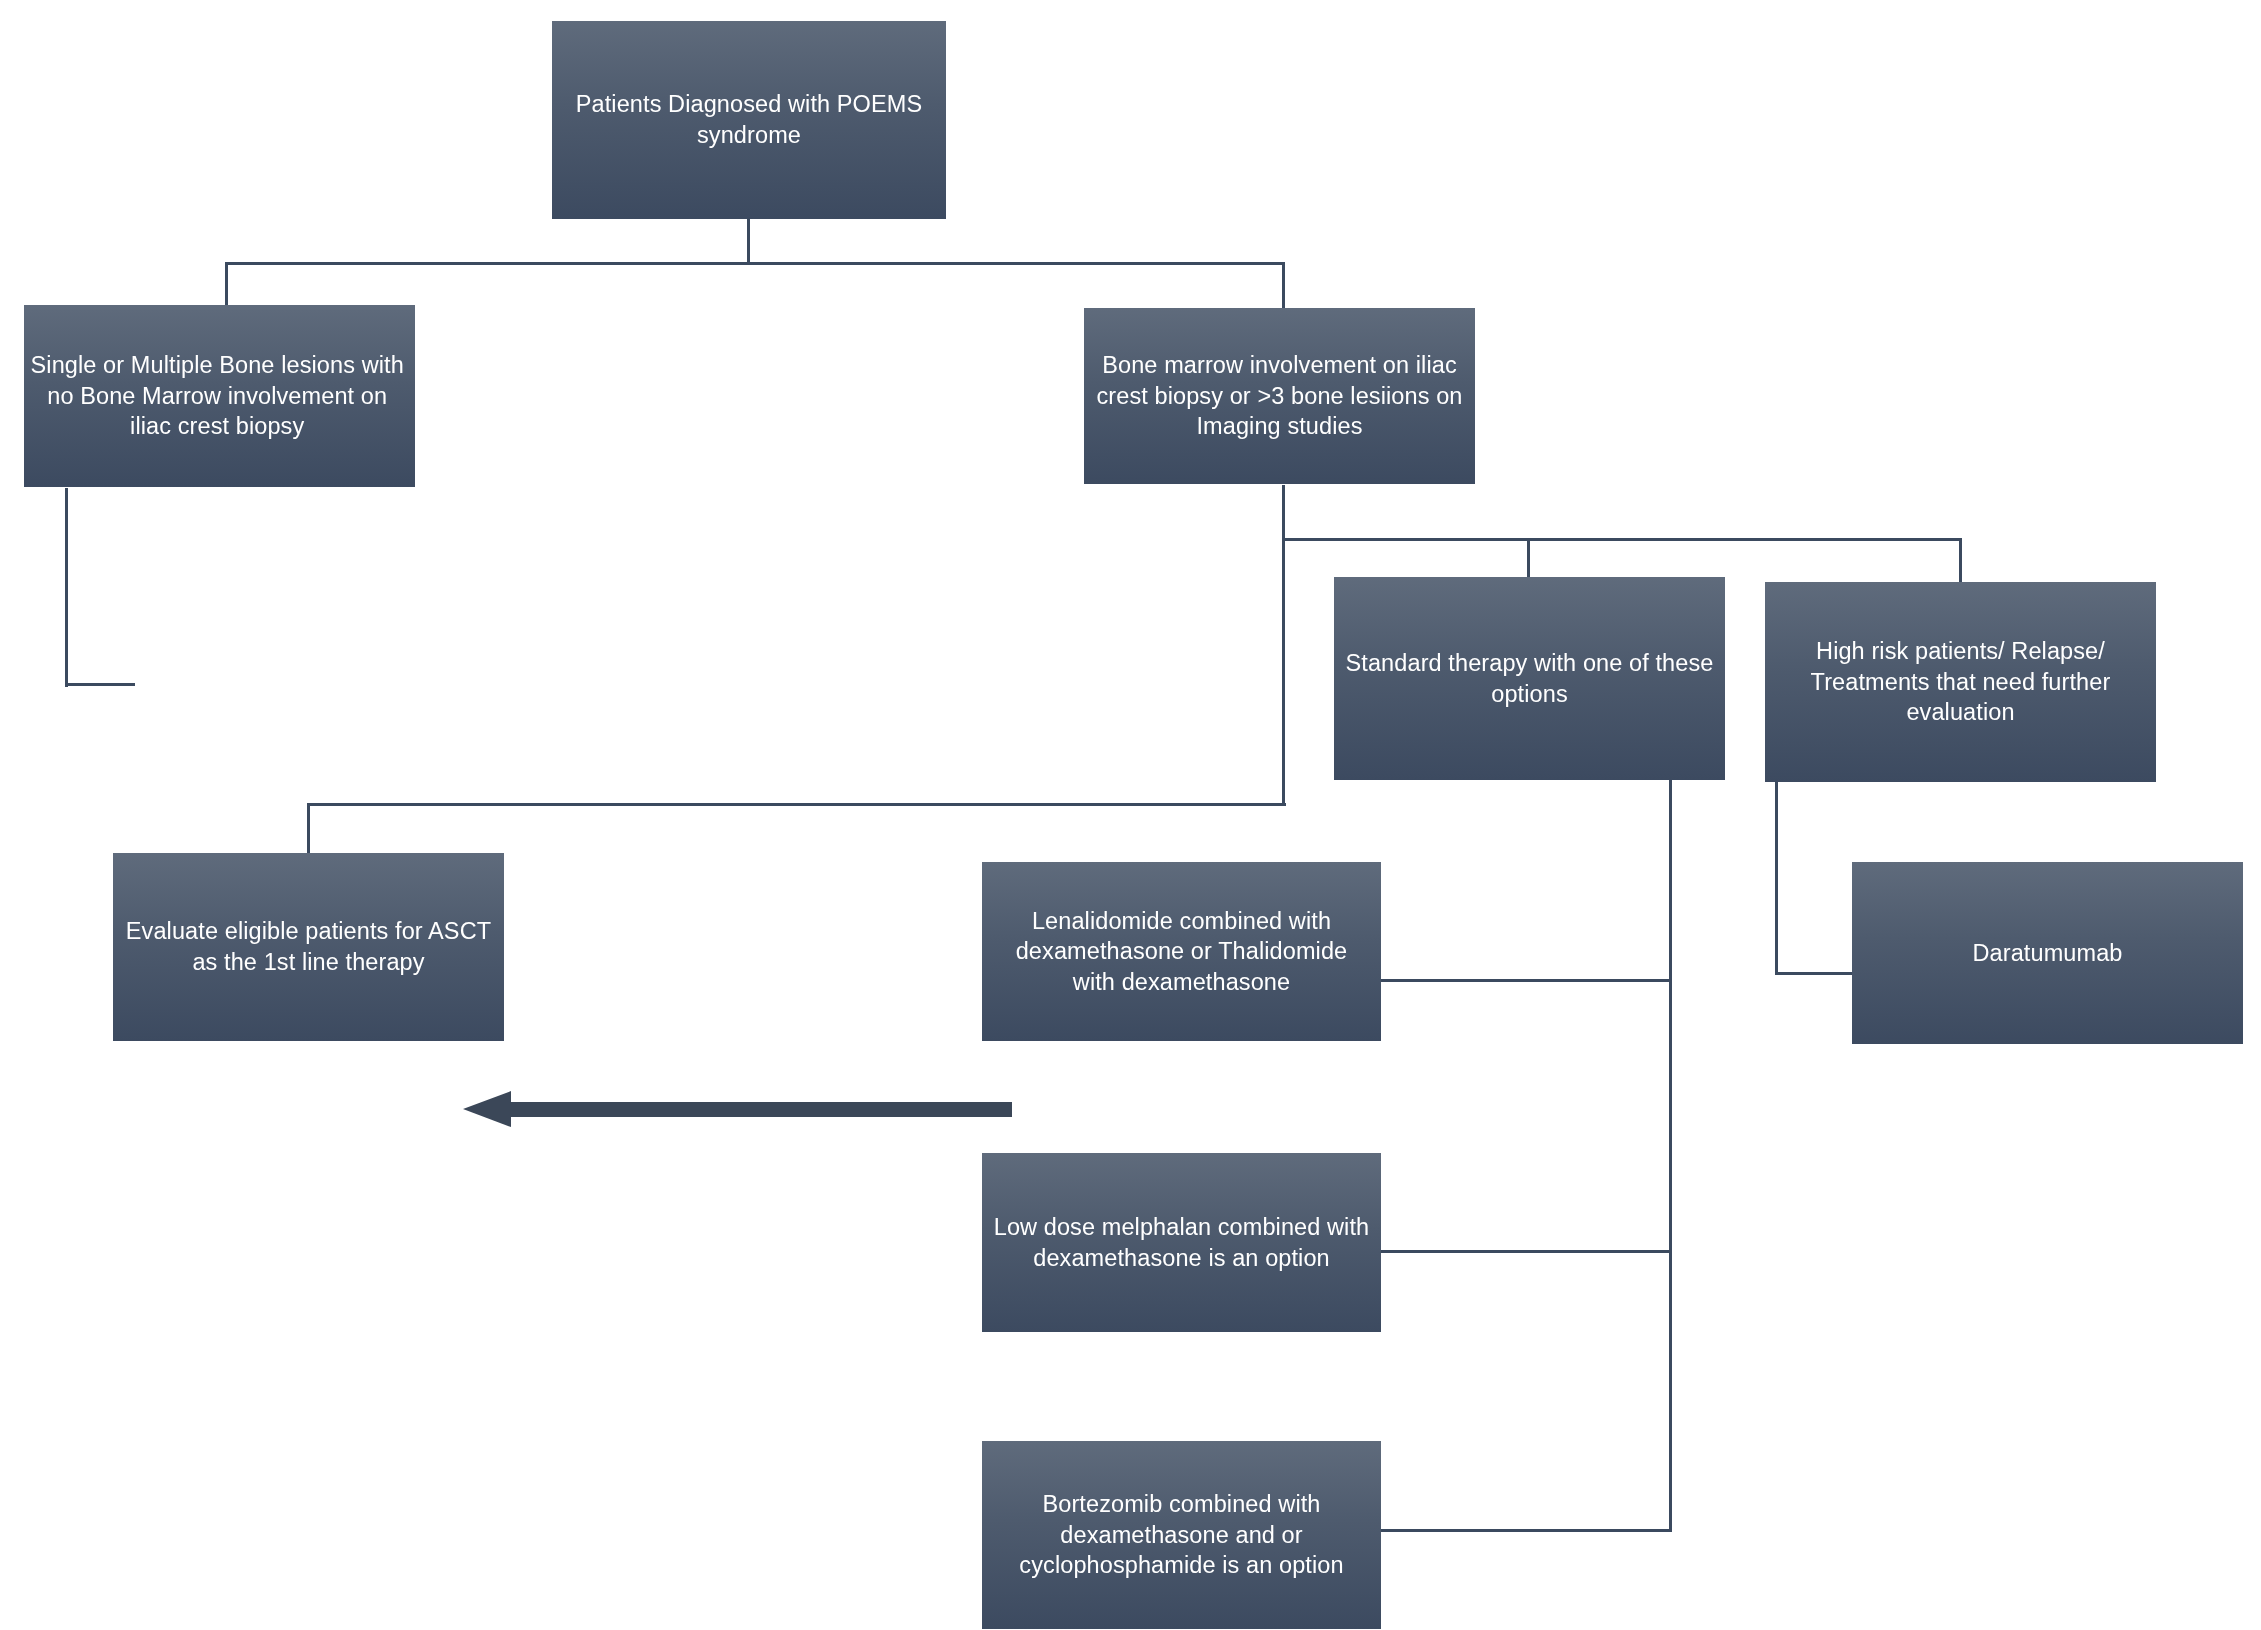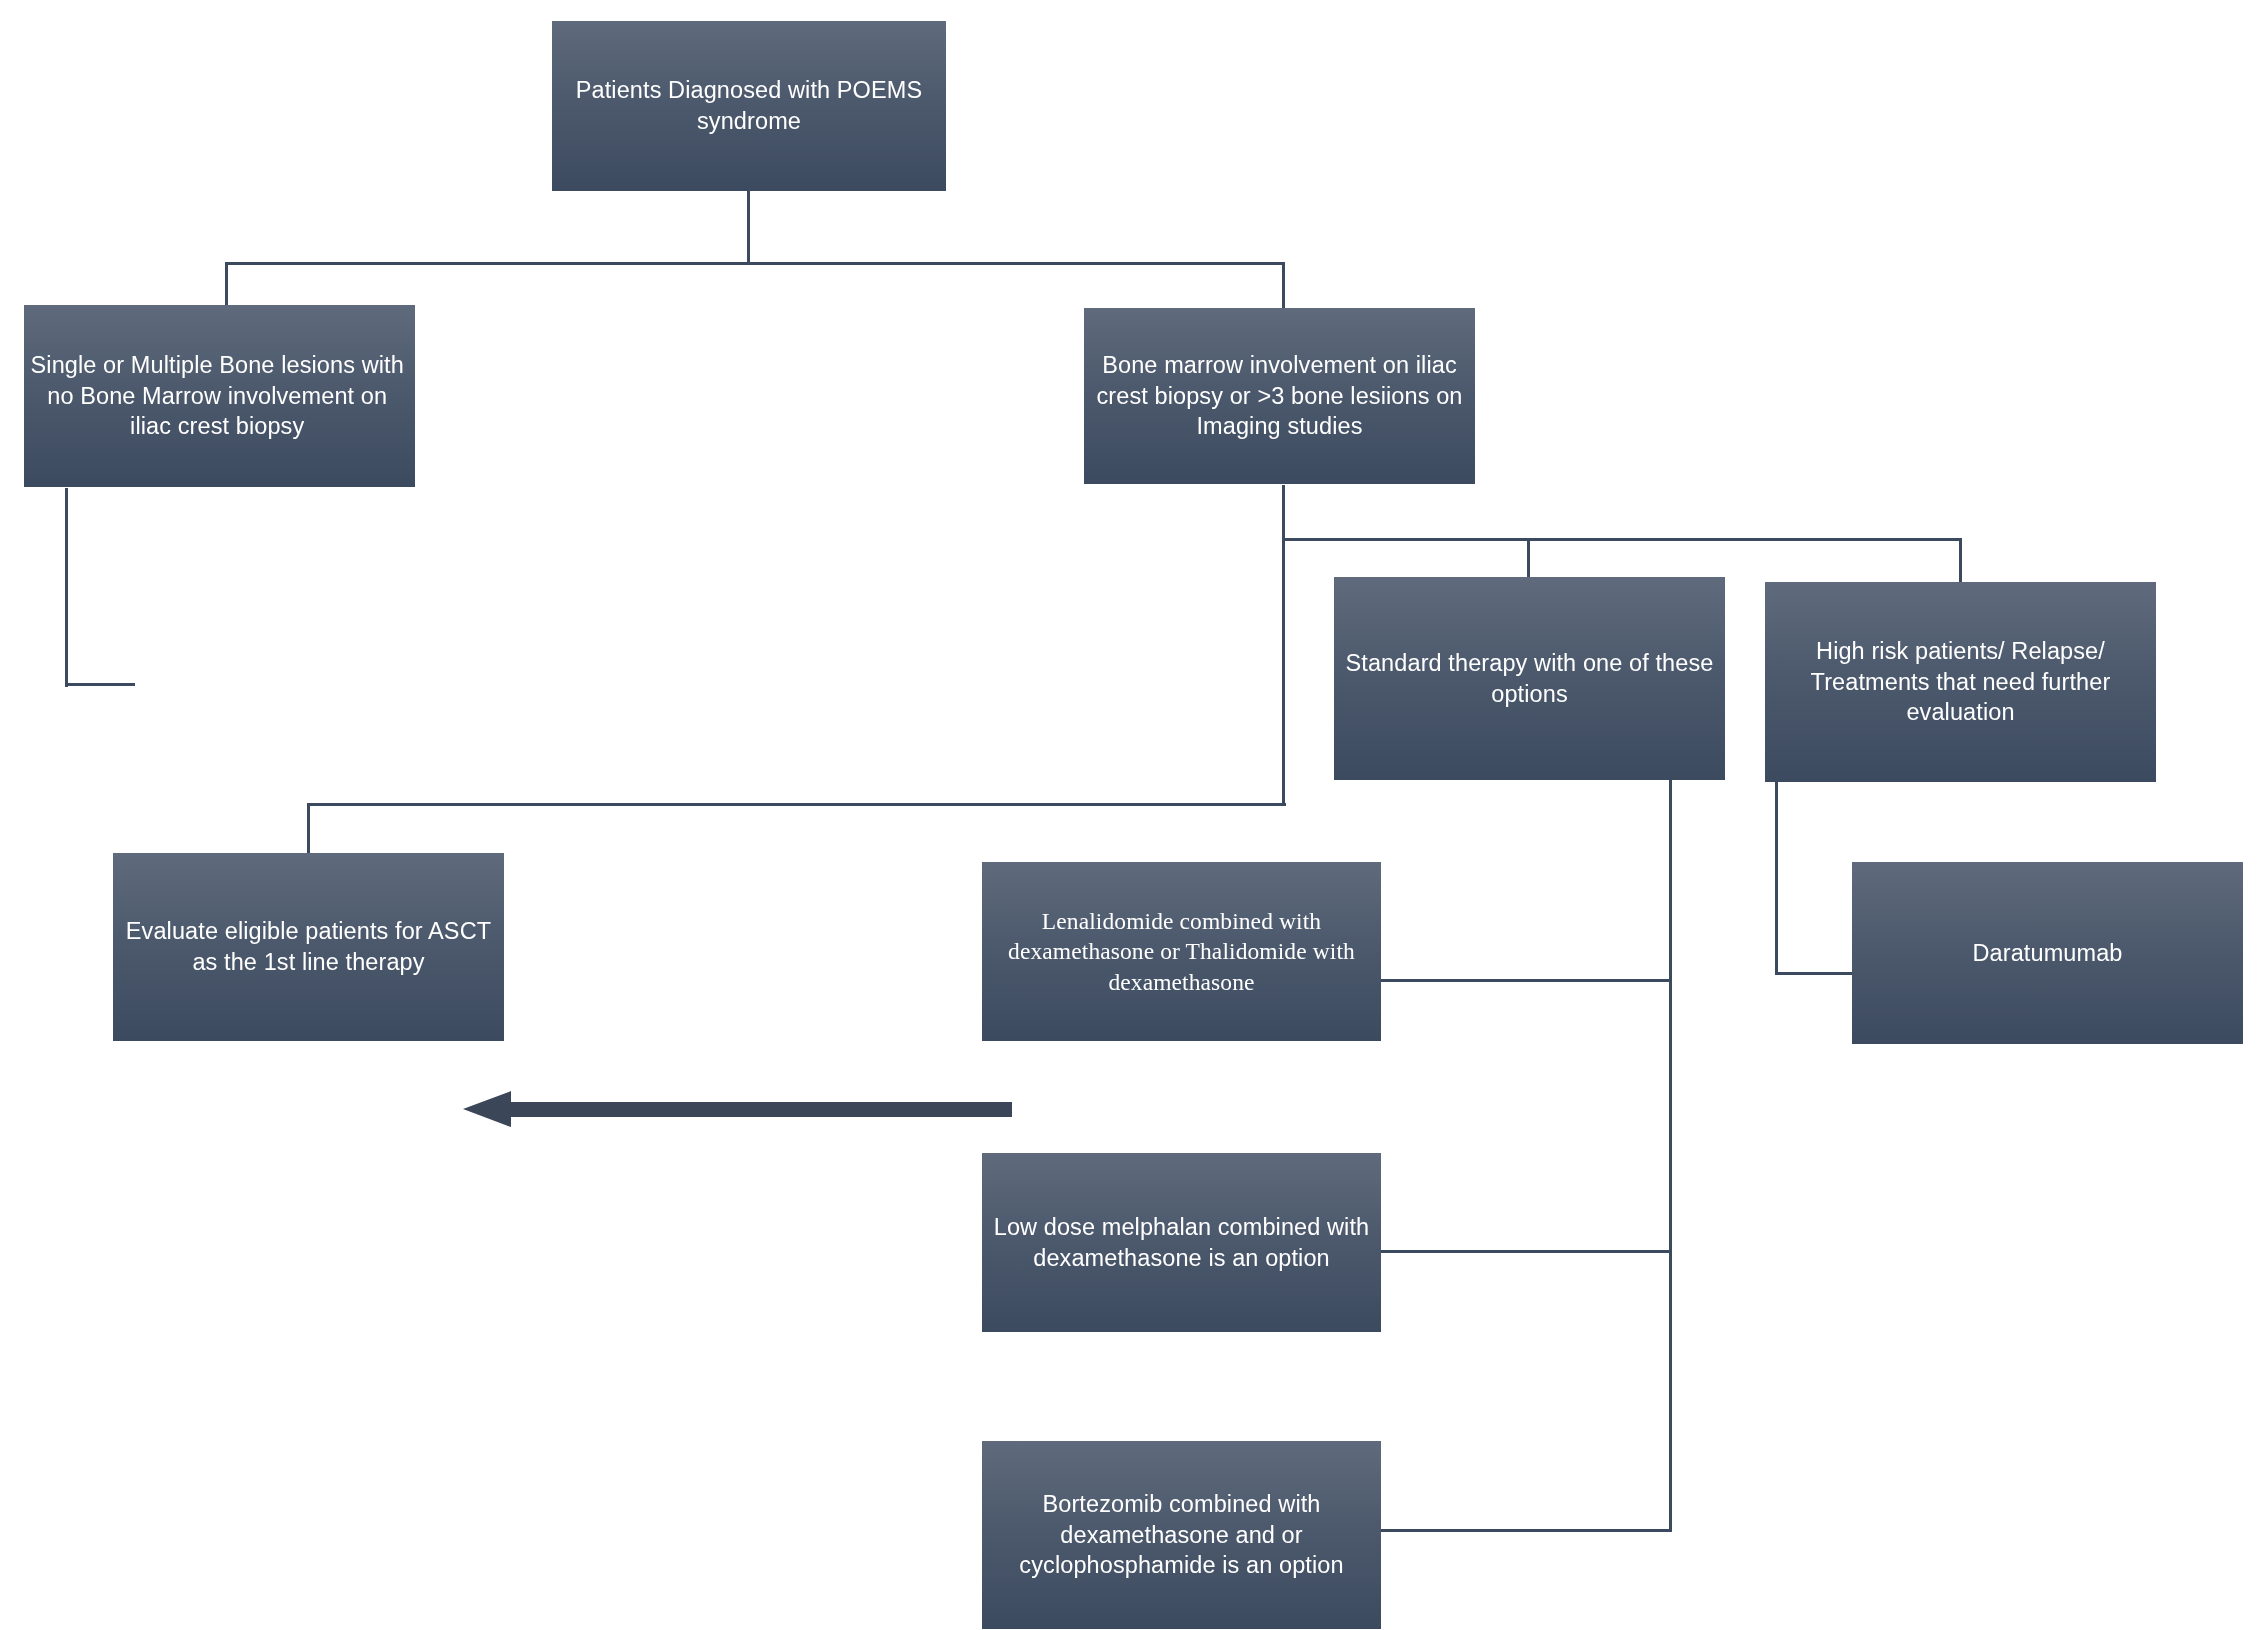--- a/index.html
+++ b/index.html
@@ -85,28 +85,28 @@
     content: "";
     position: absolute;
     left: 0;
     right: 0;
     bottom: -1.2px;
     height: 1.8px;
     background: repeating-linear-gradient(90deg, #e03030 0 1.8px, rgba(224,48,48,0) 1.8px 3.5px);
   }
 
   
-  #n-root        { left:552px;  top:20.6px;   width:394px;  height:170px;  font-size:23.5px; }
+  #n-root        { left:552px;  top:20.6px;   width:394px;  height:198px;  font-size:23.5px; }
   #n-left-branch { left:23.5px;   top:305px;  width:391px;  height:182px;  font-size:23.5px;padding-left:7px; }
   #n-right-branch{ left:1084px; top:308px;  width:391px;  height:176px;  font-size:23.5px; }
   #n-radiation   { left:130px;  top:600px; width:391px;  height:182px;  font-size:23.5px; }
   #n-highrisk1   { left:1334px; top:577px;  width:391px;  height:203px;  font-size:23.5px; }
   #n-highrisk2   { left:1765px; top:582px;  width:391px;  height:200px;  font-size:23.5px; }
   #n-asct        { left:113px;  top:853px; width:391px;  height:188px;  font-size:23.5px; }
-  #n-lenalidomide{ left:982px; top:862px; width:399px;  height:179px;  font-size:23.5px;font-family:Liberation Serif, serif; }
+  #n-lenalidomide{ left:982px; top:862px; width:399px;  height:179px;  font-size:23.5px; }
   #n-daratumumab { left:1852px; top:862px; width:391px;  height:182px;  font-size:23.5px; }
   #n-melphalan   { left:982px; top:1153px; width:399px;  height:179px;  font-size:23.5px; }
   #n-bortezomib  { left:982px; top:1441px; width:399px;  height:188px;  font-size:23.5px; }
 </style>
 </head>
 <body>
 
 <div id="canvas">
 
   <div class="vline" style="left:747px; top:191px; height:73px;"></div>

